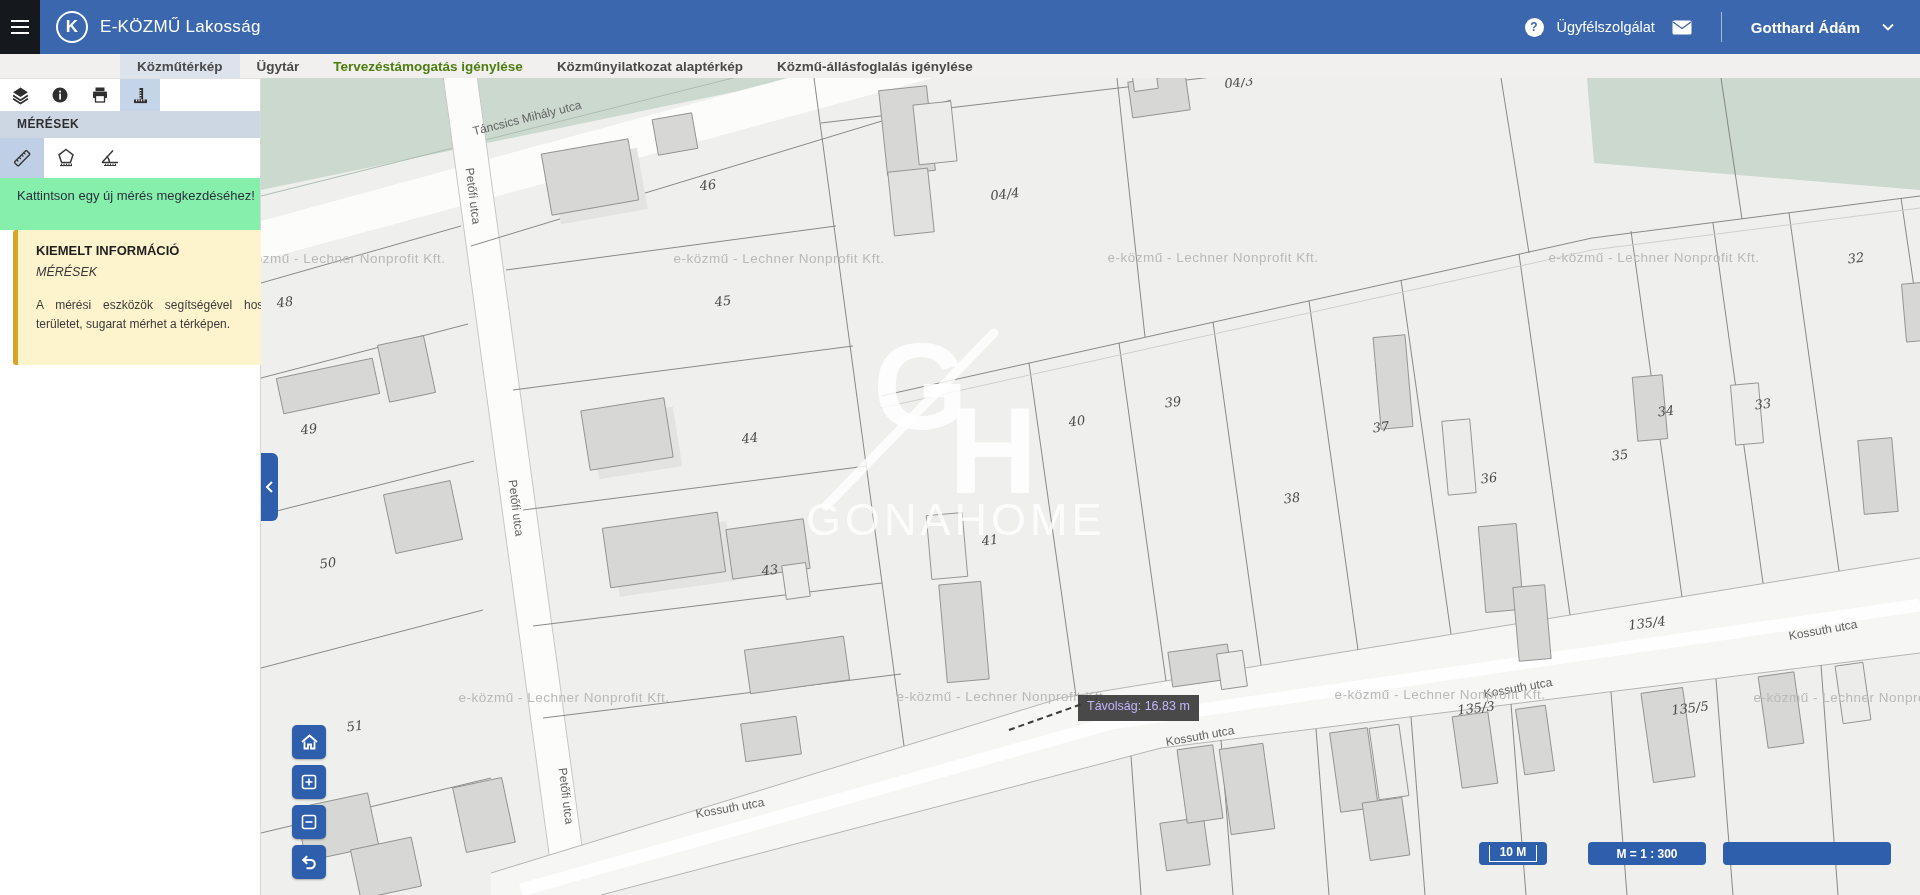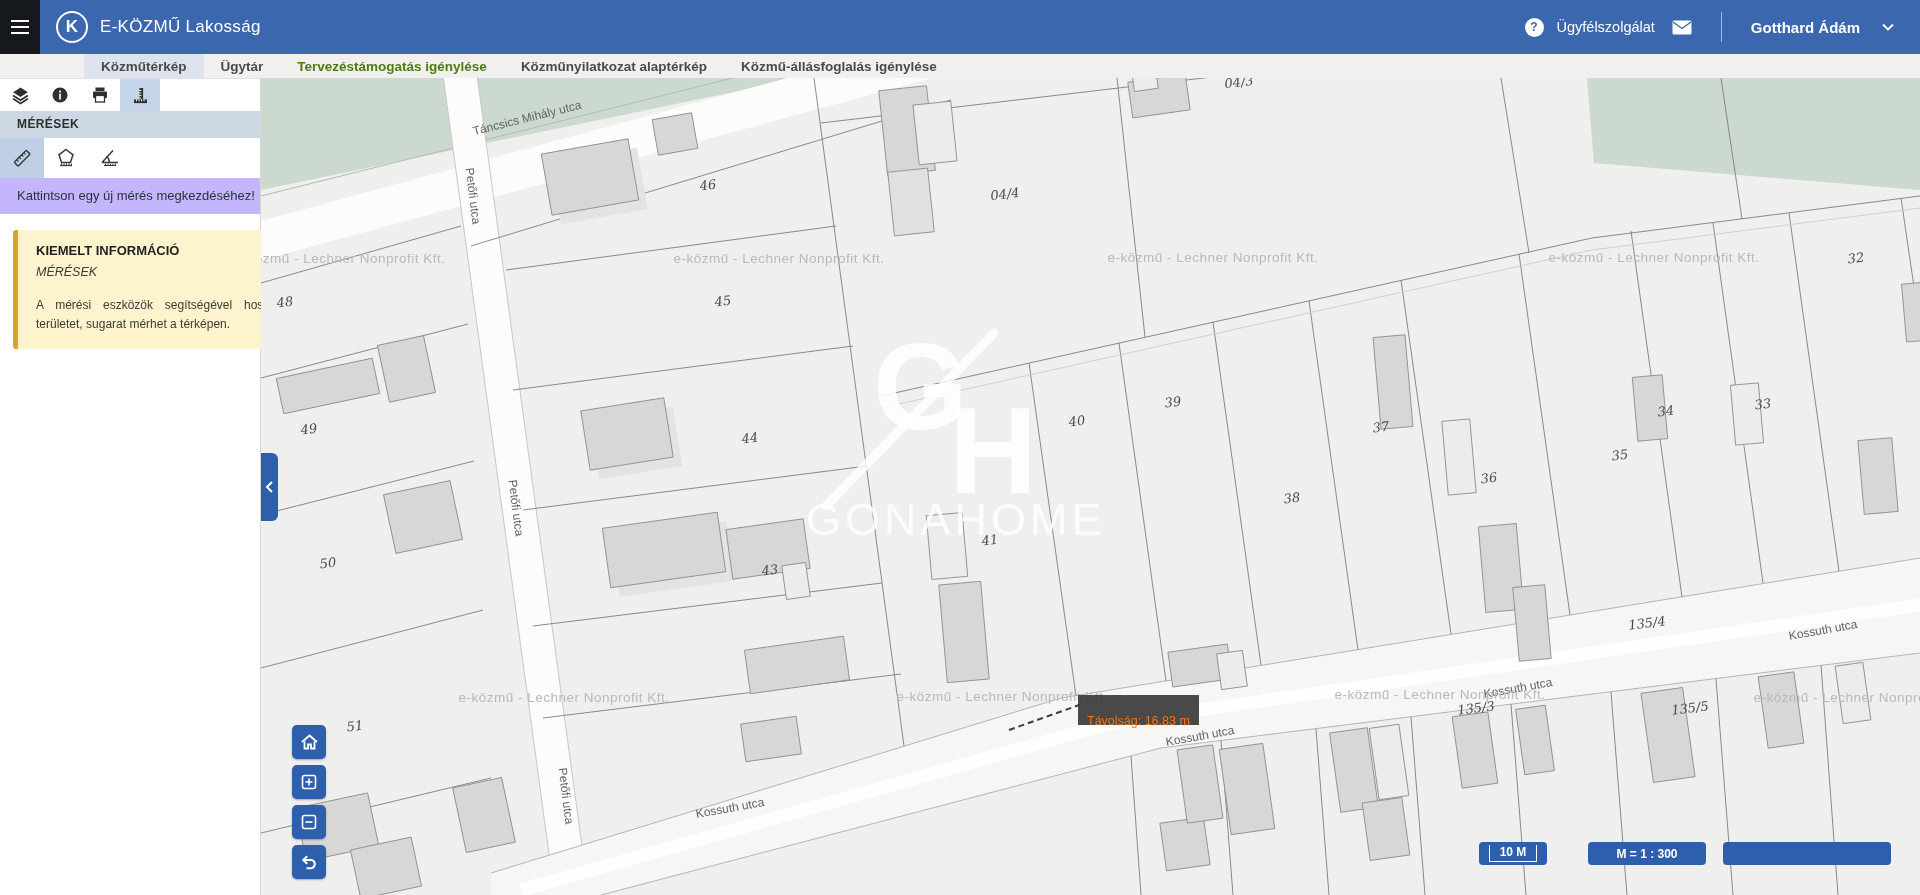--- a/index.html
+++ b/index.html
@@ -26,43 +26,43 @@
     color:#3b67ae; font-size:12px; font-weight:bold; display:flex;
     align-items:center; justify-content:center; }
   #support-label { font-size:14.5px; }
   #mail-icon { margin-left:4px; display:flex; }
   #user-divider { width:1px; height:30px; background:rgba(255,255,255,.55); margin:0 16px; }
   #user-name { font-size:15px; font-weight:700; }
   #user-chevron { margin-left:9px; display:flex; }
 
   
   #tabbar { position:absolute; left:0; top:54px; width:1920px; height:25px;
-    background:#f1f0ef; display:flex; align-items:stretch; padding-left:84px;
+    background:#f1f0ef; display:flex; align-items:stretch; padding-left:120px;
     border-bottom:1px solid #e2e0df; }
   .tab { display:flex; align-items:center; padding:0 17px; font-size:13.5px;
     font-weight:600; color:#4a4a49; cursor:pointer; white-space:nowrap; }
   .tab.active { background:#dde3ed; }
   .tab.disabled { color:#4d7c0f; cursor:default; }
 
   
   #sidebar { position:absolute; left:0; top:79px; width:261px; height:816px;
     background:#fff; border-right:1px solid #d8d8d8; }
   #side-toolbar { height:32px; display:flex; align-items:stretch; background:#fff; }
   .tbtn { width:40px; display:flex; align-items:center; justify-content:center; cursor:pointer; }
   .tbtn.selected { background:#c4d4e9; }
   #panel-title { height:27px; line-height:27px; background:#cdd7e4; color:#2e2e2e;
     font-size:12px; font-weight:bold; letter-spacing:.4px; padding-left:17px; }
   #tools-row { height:40px; display:flex; align-items:stretch; background:#fff; }
   .mtool { width:44px; display:flex; align-items:center; justify-content:center; cursor:pointer; }
   .mtool.selected { background:#bfd0e6; }
-  #hint-strip { height:36px; line-height:36px; background:#c4b5fd; color:#29323c;
+  #hint-strip { height:52px; line-height:36px; background:#86efac; color:#29323c;
     font-size:13px; padding-left:17px; }
   #info-box { position:absolute; left:13px; top:151px; width:284px;
     background:#fdf3cd; border-left:5px solid #d9a427; border-radius:3px;
-    padding:13px 15px 16px 18px; }
+    padding:13px 15px 32px 18px; }
   #info-box .ib-title { font-size:13px; font-weight:bold; color:#1f1f1f; }
   #info-box .ib-sub { font-size:12.5px; font-style:italic; color:#3a3a3a; margin-top:7px; }
   #info-box .ib-body { font-size:12px; color:#3a3a3a; margin-top:17px;
     line-height:1.55; text-align:justify; }
 
   
   #map { position:absolute; left:261px; top:78px; width:1659px; height:817px;
     background:#efefee; overflow:hidden; }
   #map svg.base { position:absolute; left:0; top:0; }
   #map-labels { position:absolute; inset:0; pointer-events:none; }
@@ -70,22 +70,22 @@
   .parcel-label { position:absolute; font-family:"DejaVu Serif", serif;
     font-style:italic; font-size:13px; color:#4a4a4a; white-space:nowrap; }
   .wm { position:absolute; font-size:13.5px; color:#b9b9b9; letter-spacing:.5px;
     white-space:nowrap; transform:translate(-50%,-50%); }
   .brand-letter { position:absolute; font-weight:bold; font-size:122px;
     color:rgba(255,255,255,.85); pointer-events:none; line-height:1; }
   #brand-name { position:absolute; left:545px; top:416px; font-weight:normal;
     font-size:45px; letter-spacing:4px; color:rgba(255,255,255,.82);
     pointer-events:none; }
   #map-tooltip { position:absolute; left:817px; top:617px; height:26px;
-    background:rgba(58,58,58,.92); color:#f97316; font-size:12.5px;
-    line-height:22px; padding:15px 9px; white-space:nowrap; }
+    background:rgba(58,58,58,.92); color:#c4b5fd; font-size:12.5px;
+    line-height:22px; padding:0 9px; white-space:nowrap; }
   #collapse-tab { position:absolute; left:0; top:375px; width:17px; height:68px;
     background:#2e5fad; border-radius:0 6px 6px 0; display:flex;
     align-items:center; justify-content:center; cursor:pointer; }
   .map-btn { position:absolute; left:31px; width:34px; height:34px;
     background:#2e5fad; border-radius:5px; display:flex; align-items:center;
     justify-content:center; cursor:pointer; box-shadow:0 1px 2px rgba(0,0,0,.3); }
   #btn-home { top:647px; } #btn-zoomin { top:687px; }
   #btn-zoomout { top:727px; } #btn-undo { top:767px; }
   .pill { position:absolute; top:764px; height:23px; background:#2e5fad;
     border-radius:4px; color:#fff; font-size:12px; font-weight:bold;

